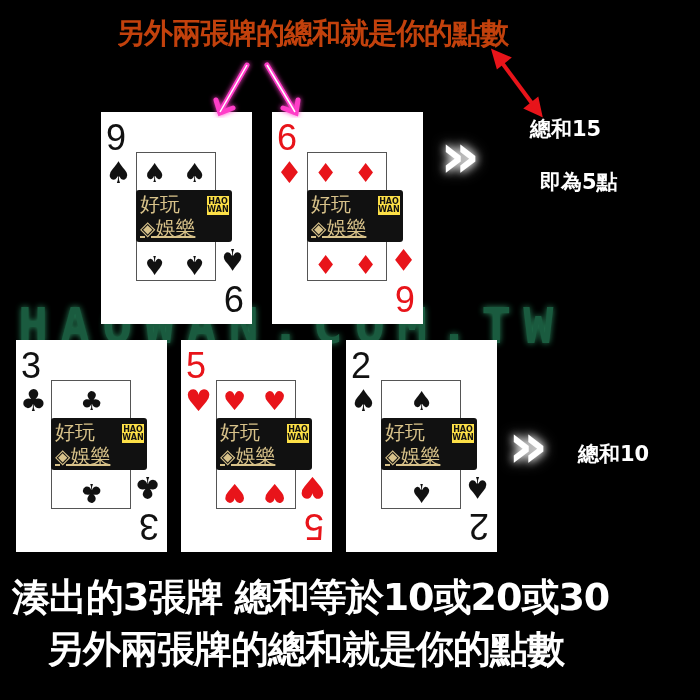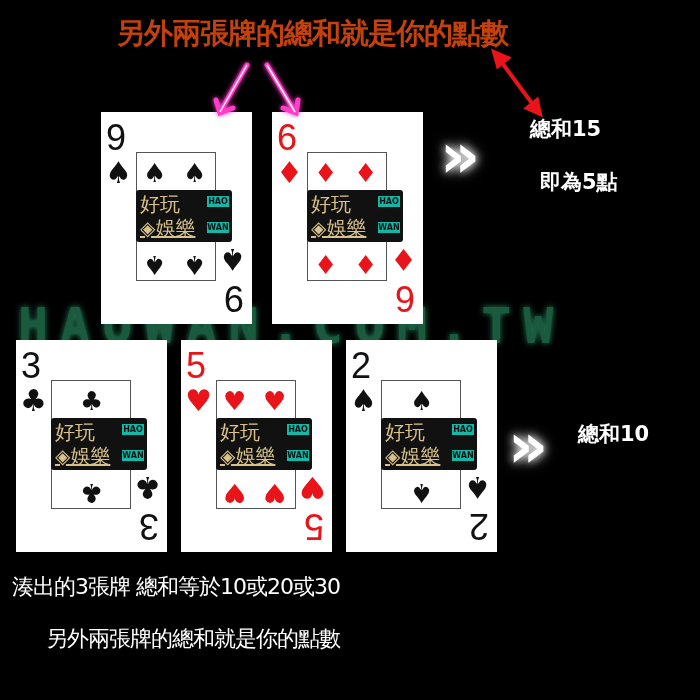--- a/index.html
+++ b/index.html
@@ -20,27 +20,27 @@
   .card .br-suit { right:6px; bottom:50px; transform:rotate(180deg); }
   .card .frame { position:absolute; left:35px; top:40px; width:78px; height:127px; border:1.5px solid #555; }
   .card .pip { position:absolute; font-size:26px; line-height:26px; }
   .card .pip.flip { transform:rotate(180deg); }
   .red { color:#e8141a; }
   .black { color:#111; }
   .logo { position:absolute; left:35px; top:78px; width:80px; height:52px; background:#111;
           border-radius:3px; color:#d8c28a; font-size:20px; line-height:24px; z-index:3;padding-left:16px; }
   .logo .l1 { position:absolute; left:4px; top:2px; }
   .logo .l2 { position:absolute; left:4px; top:26px;text-decoration:underline; }
-  .logo .tag { position:absolute; right:3px; width:22px; height:11px; background:#14b8a6; color:#111;
+  .logo .tag { position:absolute; right:3px; width:22px; height:11px; background:#fde047; color:#111;
                font-size:8px; line-height:11px; text-align:center; font-weight:bold; }
-  .logo .tag.t1 { top:6px; } .logo .tag.t2 { top:32px; }
+  .logo .tag.t1 { top:6px; } .logo .tag.t2 { top:14px; }
   .chev { position:absolute; color:#fff; font-size:62px; font-weight:bold; line-height:60px;
           text-shadow:0 0 8px #fff, 0 0 14px #ccc; }
   .side { position:absolute; color:#fff; font-weight:bold; font-size:21px; white-space:nowrap; }
-  .bottom { position:absolute; color:#fff; font-weight:normal; font-size:22px; white-space:nowrap; letter-spacing:-1px; }
+  .bottom { position:absolute; color:#fff; font-weight:bold; font-size:38px; white-space:nowrap; letter-spacing:-1px; }
   svg.arrows { position:absolute; left:0; top:0; z-index:4; }
 </style>
 </head>
 <body>
 
 <div class="title">另外兩張牌的總和就是你的點數</div>
 
 <svg class="arrows" width="700" height="700">
   <defs>
     <filter id="glow">
@@ -154,16 +154,16 @@
   <span class="pip black flip" style="left:64px; top:140px;">♠</span>
   <div class="logo">
     <span class="l1">好玩</span>
     <span class="l2">◈娛樂</span>
     <span class="tag t1">HAO</span>
     <span class="tag t2">WAN</span>
   </div>
 </div>
 
 <div class="chev" style="left:508px; top:416px;">»</div>
-<div class="side" style="left:578px; top:420px;">總和10</div>
+<div class="side" style="left:578px; top:440px;">總和10</div>
 
 <div class="bottom" style="left:12px; top:572px;">湊出的3張牌  總和等於10或20或30</div>
 <div class="bottom" style="left:46px; top:624px;">另外兩張牌的總和就是你的點數</div>
 
 </body></html>

